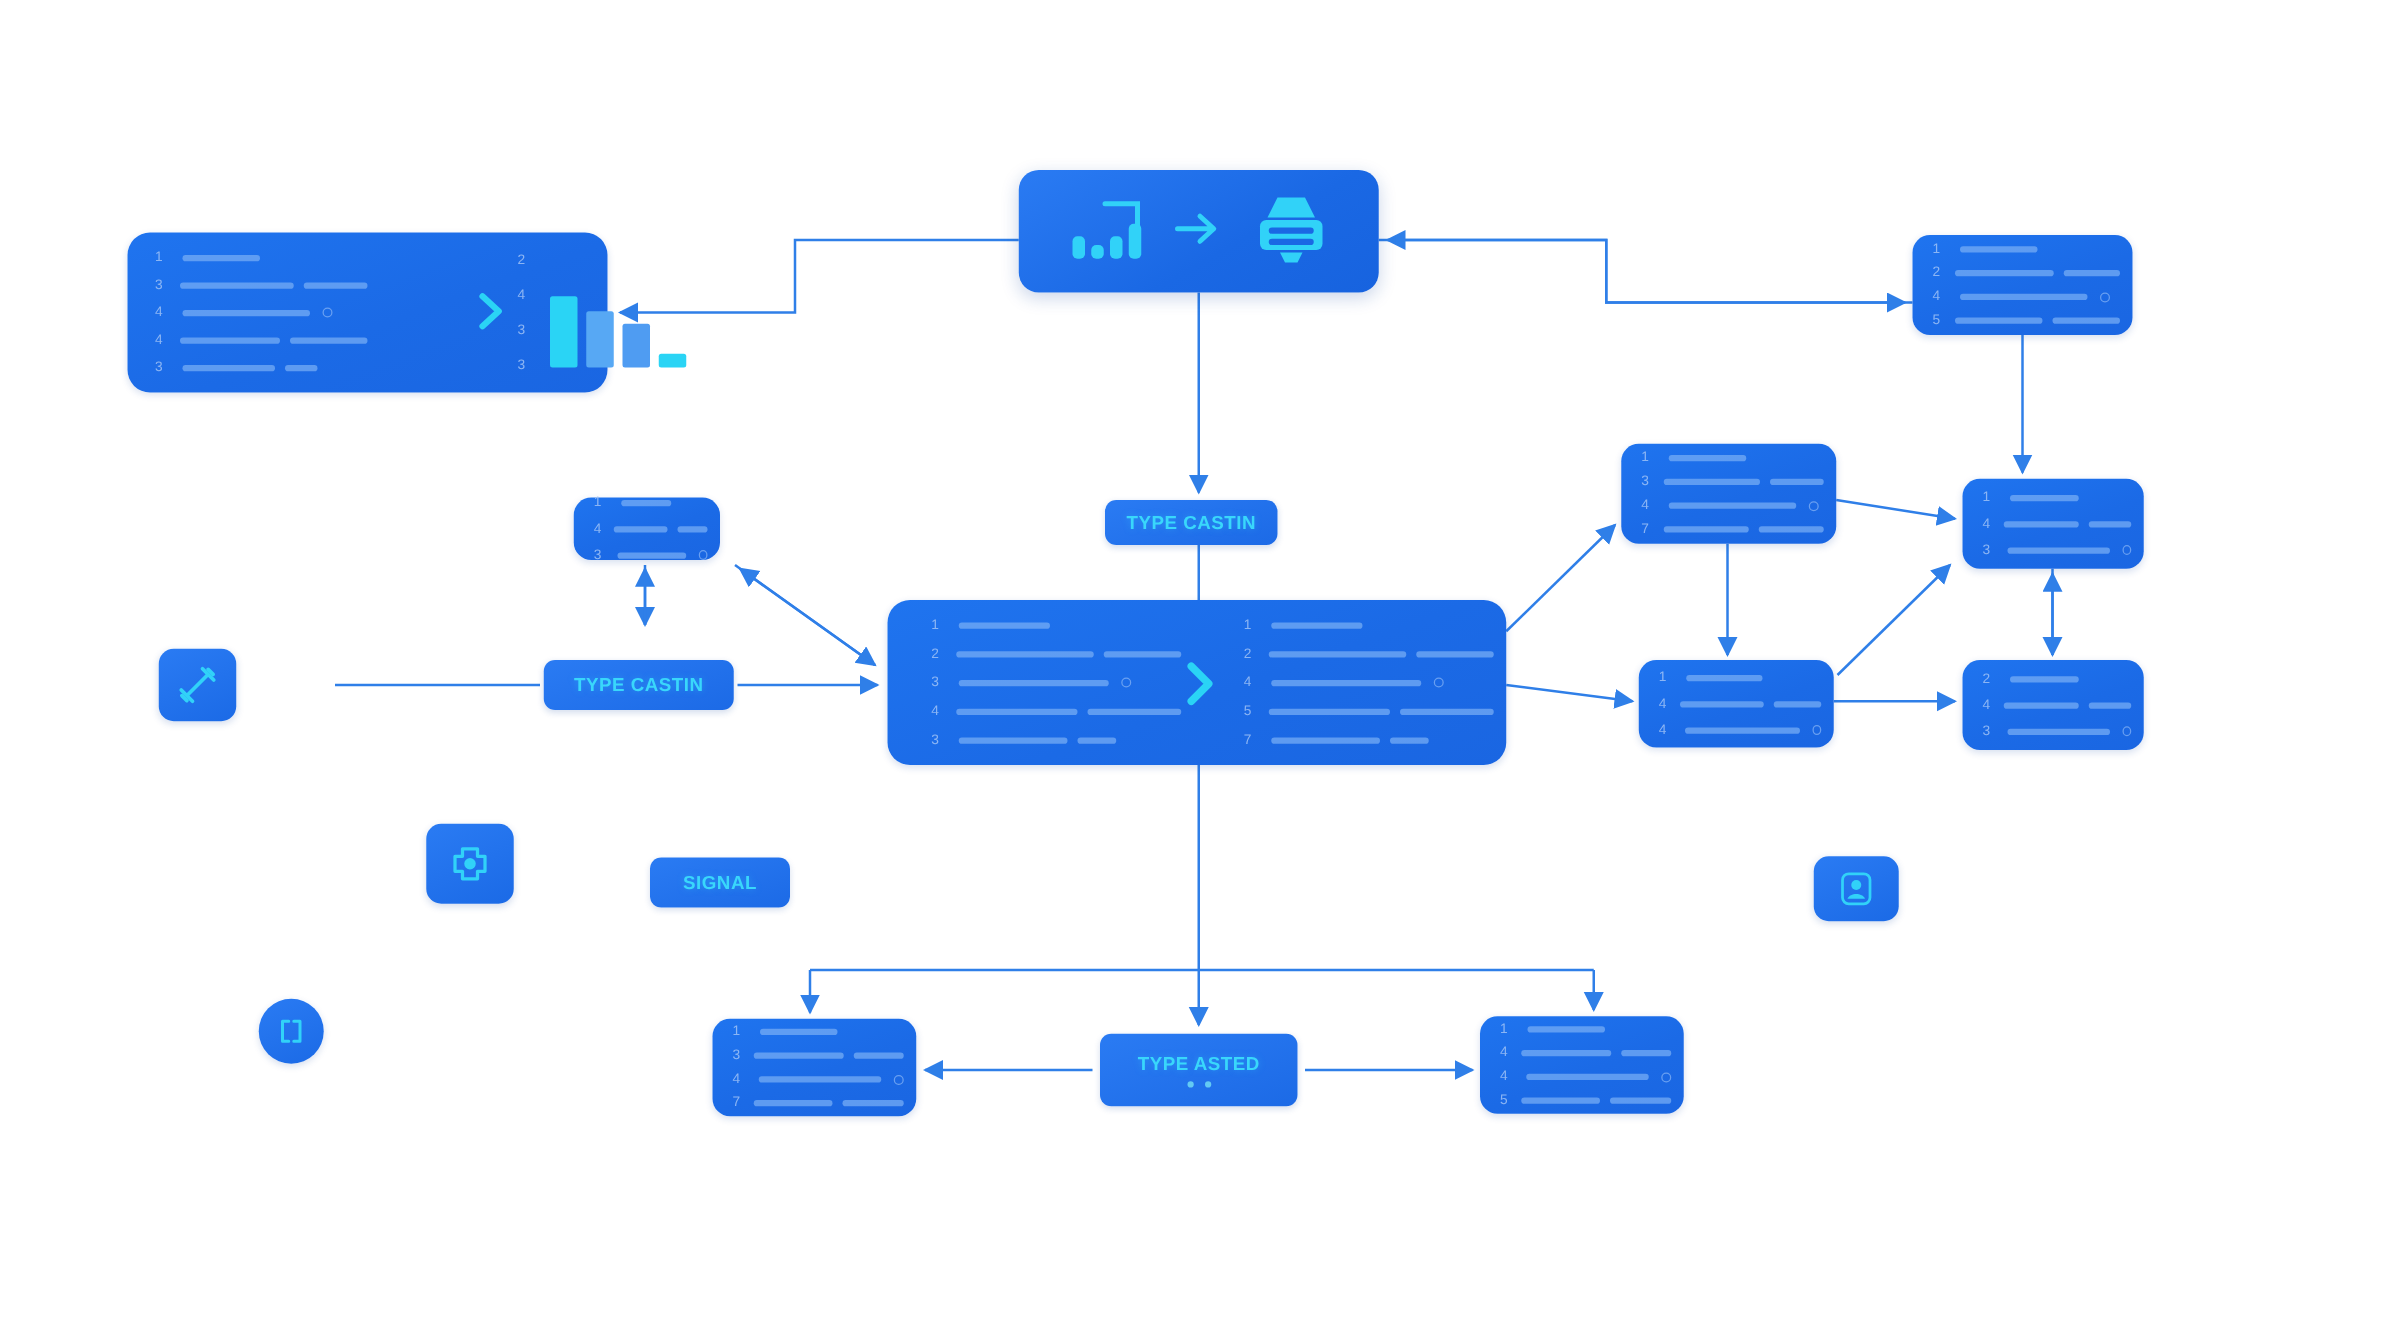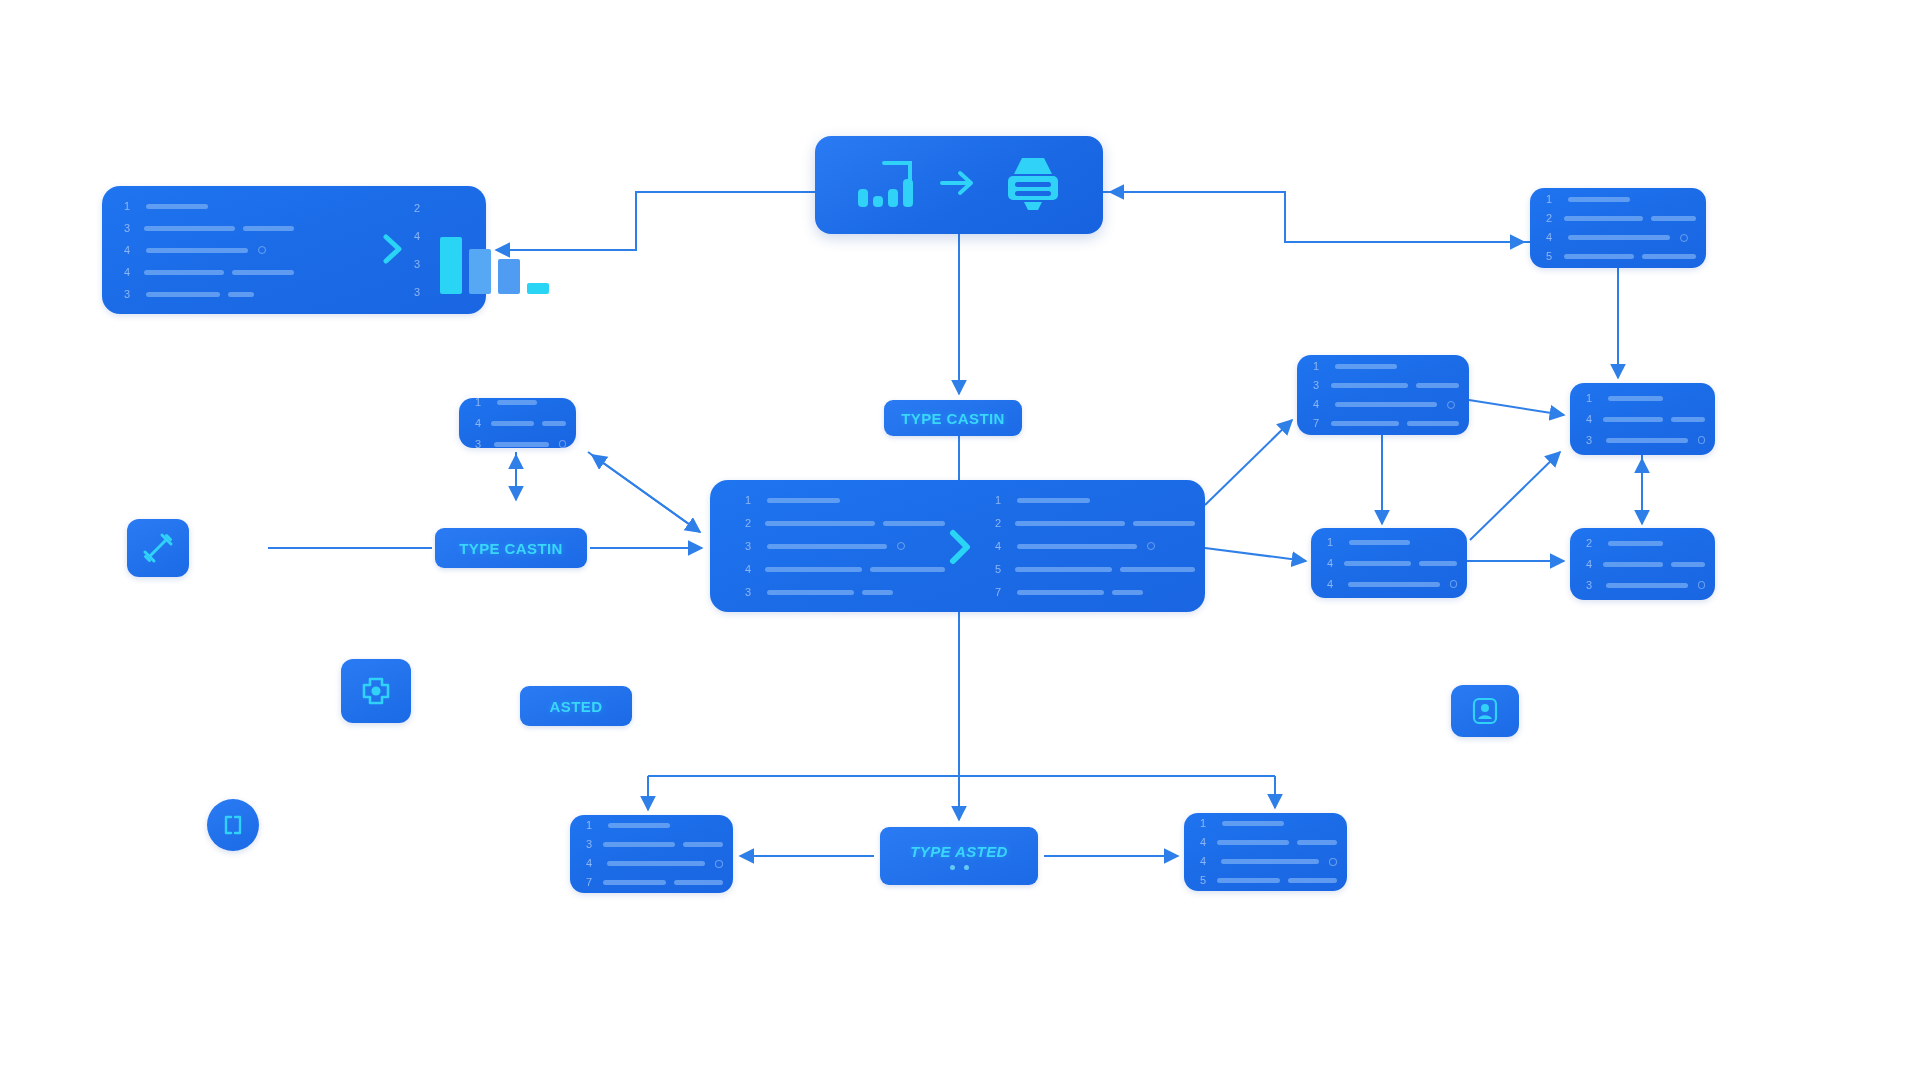--- a/index.html
+++ b/index.html
@@ -434,23 +434,23 @@
     </div>
 
   <div id="badgeLayer">
       <div class="badge" style="left: 884px; top: 400px; width: 138px; height: 36px;">
         <span class="txt">TYPE CASTIN</span>
       </div>
       <div class="badge" style="left: 435px; top: 528px; width: 152px; height: 40px;">
         <span class="txt">TYPE CASTIN</span>
       </div>
       <div class="badge" style="left: 520px; top: 686px; width: 112px; height: 40px;">
-        <span class="txt">ASTED</span>
-      </div>
-      <div class="badge" style="left: 880px; top: 827px; width: 158px; height: 58px; font-style: italic;">
+        <span class="txt">SIGNAL</span>
+      </div>
+      <div class="badge" style="left: 880px; top: 827px; width: 158px; height: 58px;">
         <span class="txt">TYPE ASTED</span>
         <span class="dots">
           <i></i>
           <i></i>
         </span>
       </div>
     </div>
 
   <div id="tileLayer">
       <div class="tile" style="left: 127px; top: 519px; width: 62px; height: 58px;">

